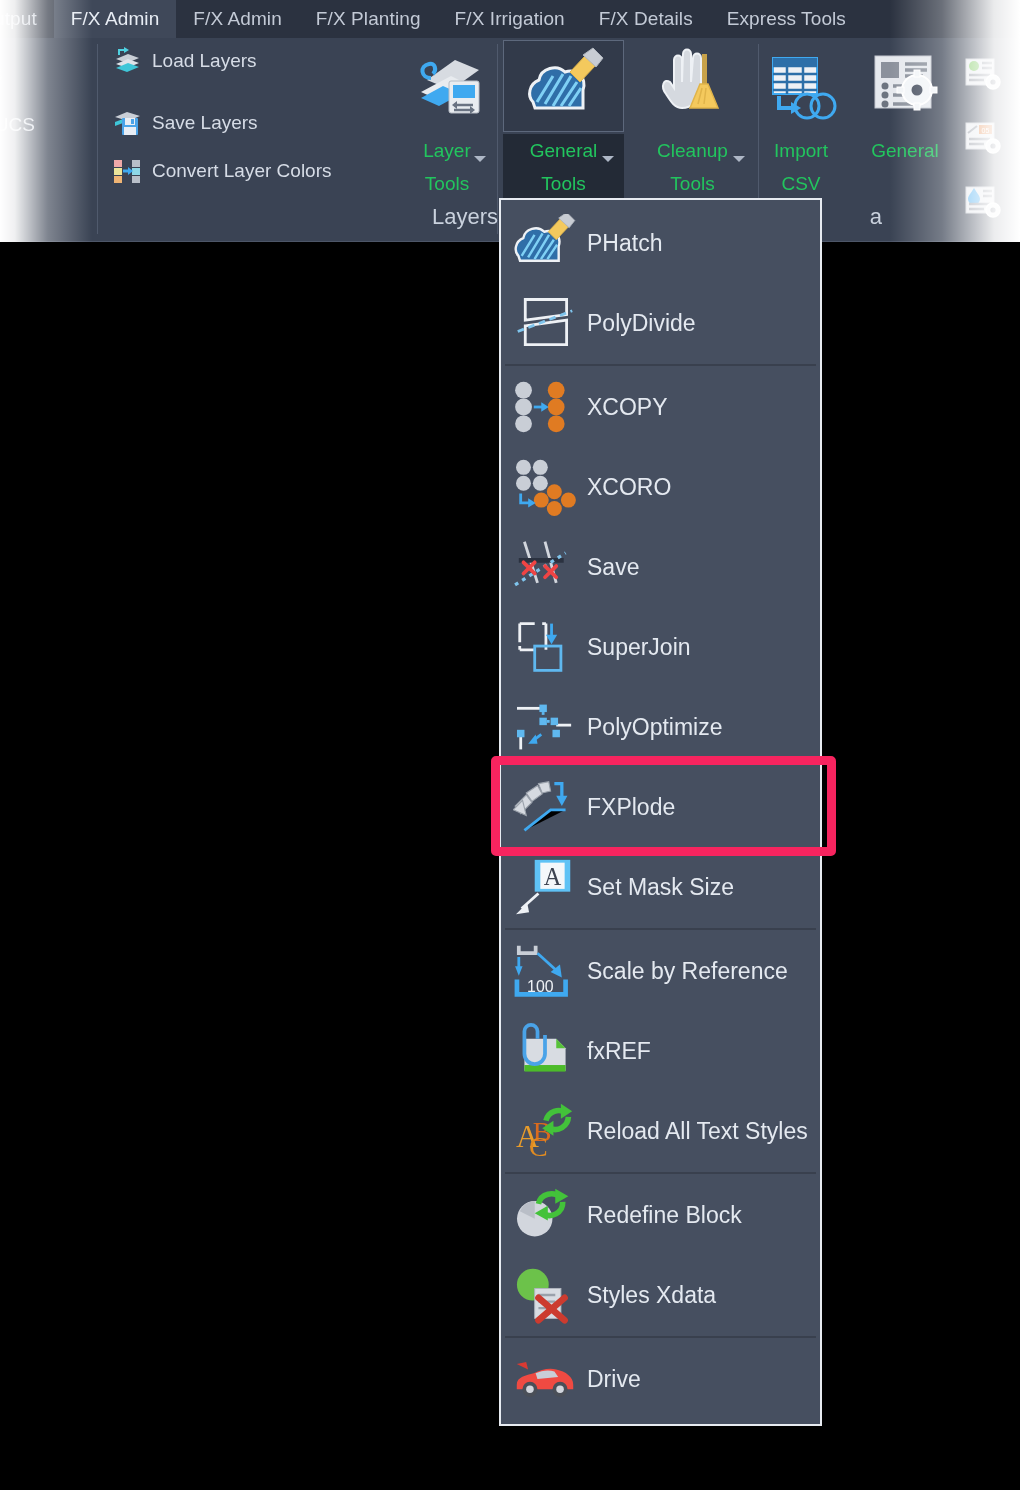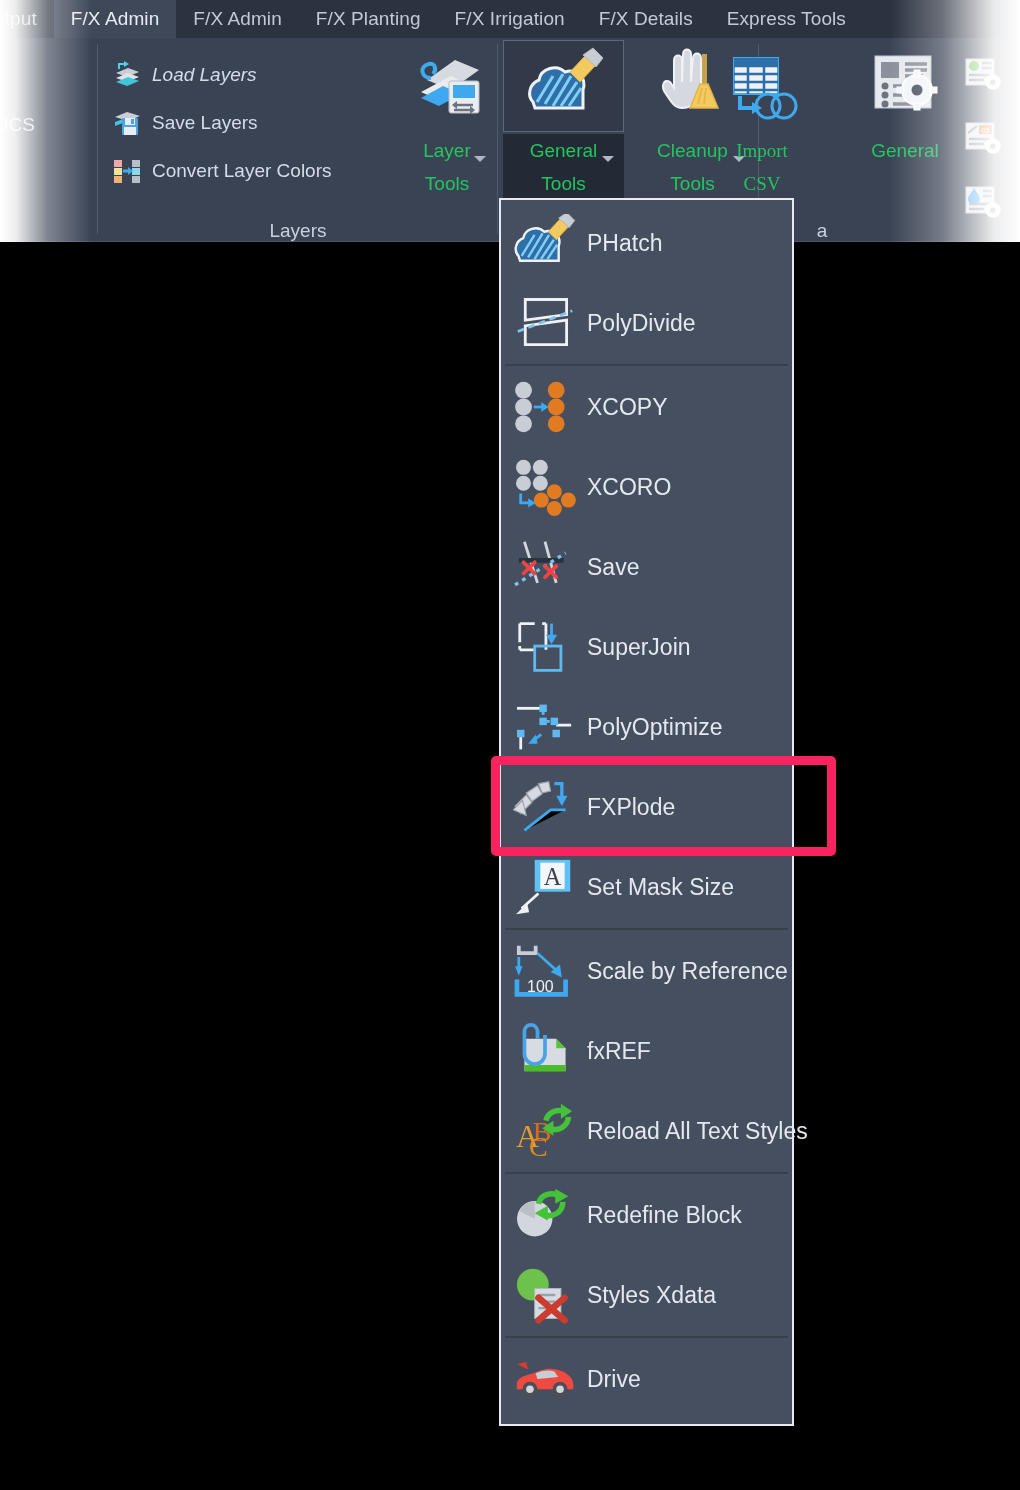--- a/index.html
+++ b/index.html
@@ -68,24 +68,24 @@
   }
   .panel-sep {
     position: absolute;
     top: 6px;
     width: 1px;
     height: 190px;
     background: #505a6d;
   }
   .panel-label {
     position: absolute;
-    bottom: 0;
+    bottom: 12px;
     width: 100%;
-    text-align: center;
-    font-size: 19px;
+    text-align: right;
+    font-size: 22px;
     color: #c9d1dd;
   }
   .panel-bottom-line {
     position: absolute;
     left: 0; right: 0; bottom: 0;
     height: 1px;
     background: #4d5668;
   }
 
   
@@ -164,21 +164,21 @@
   #fade-right {
     right: 0; width: 130px;
     background: linear-gradient(to left, #ffffff 0%, rgba(255,255,255,0.9) 20%, rgba(255,255,255,0.3) 60%, rgba(255,255,255,0) 100%);
   }
 
   
   #dropdown {
     position: absolute;
     left: 499px;
     top: 198px;
-    width: 295px;
+    width: 323px;
     background: #464f60;
     border: 2px solid #e7ebf1;
     box-sizing: border-box;
     z-index: 60;
     padding: 3px 0 5px 0;
   }
   .menu-item {
     position: relative;
     display: flex;
     align-items: center;
@@ -257,21 +257,21 @@
       <span class="lbl">UCS</span>
     </div>
     <div class="small-btn" style="left:-42px; top:68px;">
       <span class="lbl">ore UCS</span>
     </div>
 
     <div class="panel-sep" style="left:97px;"></div>
 
     <div class="panel" style="left:98px; width:400px;">
 
-      <div class="small-btn" style="left:10px; top:18px;font-style:italic;">
+      <div class="small-btn" style="left:10px; top:4px;">
         <span>
           <svg width="30" height="30" viewBox="0 0 30 30">
             <polygon points="4,13 16,8 27,12 15,17" fill="#c9ced6"></polygon>
             <polygon points="4,18 16,13 27,17 15,22" fill="#dfe3e9"></polygon>
             <polygon points="4,22 16,17 27,21 15,26" fill="#3fc6d8"></polygon>
             <path d="M7 9 L7 4 L13 4" stroke="#4fd0e0" stroke-width="2" fill="none"></path>
             <polygon points="12,1 17,4 12,7" fill="#4fd0e0"></polygon>
           </svg>
         </span>
         <span class="lbl">Load Layers</span>
@@ -358,21 +358,21 @@
       </div>
       <div class="btext">
         <div>Cleanup</div>
         <div>Tools</div>
         <span class="caret"></span>
       </div>
     </div>
 
     <div class="panel-sep" style="left:758px;"></div>
 
-    <div class="big-btn" style="left:718px; width:88px;font-family:Liberation Serif, serif;">
+    <div class="big-btn" style="left:757px; width:88px;">
       <div class="bicon">
         <svg width="76" height="76" viewBox="0 0 76 76">
           <rect x="10" y="10" width="44" height="36" fill="#eef1f5" stroke="#3fa9f0" stroke-width="2"></rect>
           <path d="M10 18 H54 M10 26 H54 M10 34 H54 M10 42 H54 M24 10 V46 M40 10 V46" stroke="#2d6fa8" stroke-width="2.5"></path>
           <rect x="10" y="10" width="44" height="8" fill="#2d6fa8"></rect>
           <path d="M16 48 L16 60 L30 60" stroke="#3fa9f0" stroke-width="4" fill="none"></path>
           <polygon points="28,54 38,60 28,66" fill="#3fa9f0"></polygon>
           <circle cx="44" cy="58" r="12" fill="none" stroke="#3fa9f0" stroke-width="3"></circle>
           <circle cx="60" cy="58" r="12" fill="none" stroke="#3fa9f0" stroke-width="3"></circle>
         </svg>

